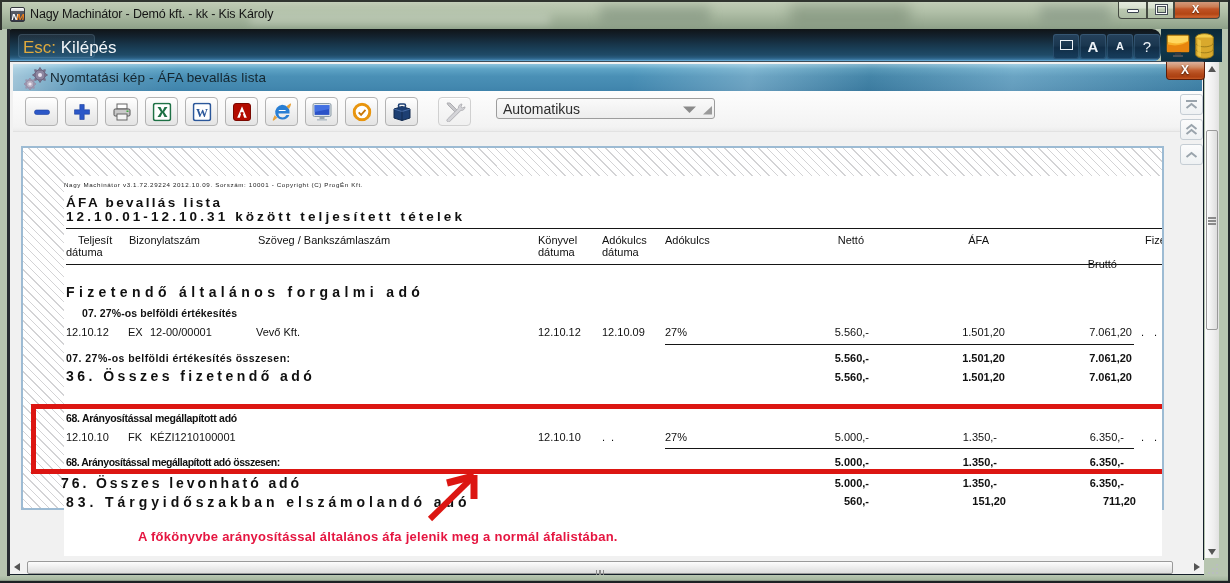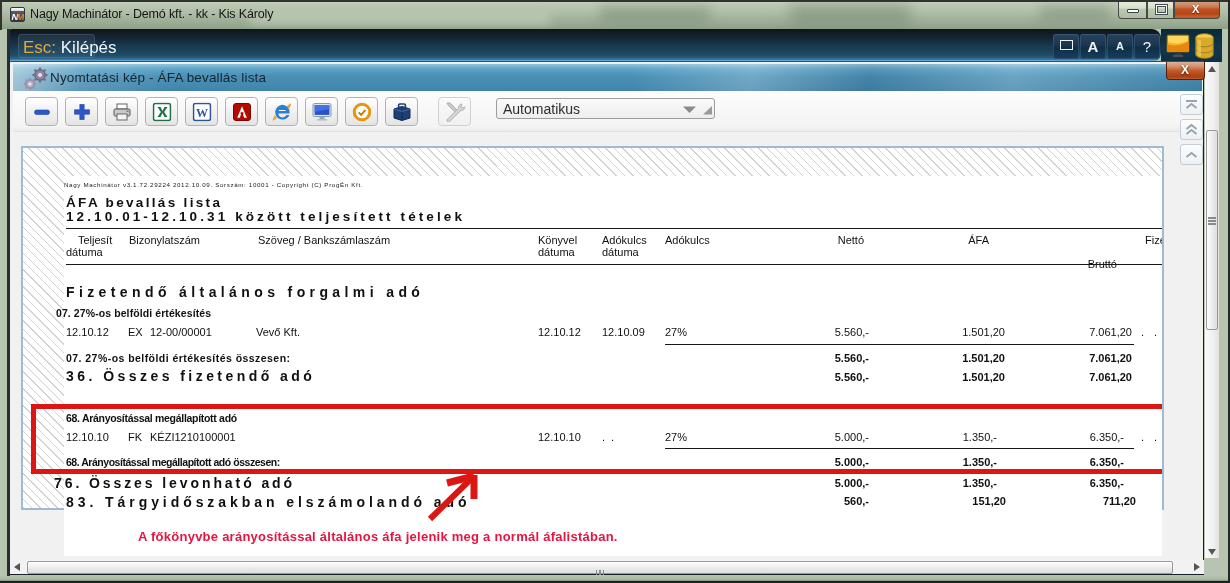--- a/index.html
+++ b/index.html
@@ -237,21 +237,21 @@
 <div class="t" style="left:515px;top:98px;">dátuma</div>
 <div class="t" style="left:579px;top:86px;">Adókulcs</div>
 <div class="t" style="left:579px;top:98px;">dátuma</div>
 <div class="t" style="left:642px;top:86px;">Adókulcs</div>
 <div class="t r" style="right:298px;top:86px;">Nettó</div>
 <div class="t r" style="right:173px;top:86px;">ÁFA</div>
 <div class="t r" style="right:45px;top:86px;margin-top:24px;">Bruttó</div>
 <div class="t" style="left:1122px;top:86px;">Fizetés</div>
 <div style="position:absolute;left:43px;top:116px;width:1097px;height:1.2px;background:#161616"></div>
 <div class="hb" style="left:43px;top:136px;letter-spacing:4.39px;">Fizetendő általános forgalmi adó</div>
-<div class="sb" style="left:33px;top:159px;letter-spacing:0.09px;">07. 27%-os belföldi értékesítés</div>
+<div class="sb" style="left:59px;top:159px;letter-spacing:0.09px;">07. 27%-os belföldi értékesítés</div>
 <div class="t" style="left:43px;top:178px;">12.10.12</div>
 <div class="t" style="left:105px;top:178px;text-align:center;">EX</div>
 <div class="t" style="left:127px;top:178px;">12-00/00001</div>
 <div class="t" style="left:233px;top:178px;">Vevő Kft.</div>
 <div class="t" style="left:515px;top:178px;">12.10.12</div>
 <div class="t" style="left:579px;top:178px;">12.10.09</div>
 <div class="t" style="left:642px;top:178px;">27%</div>
 <div class="t r" style="right:293px;top:178px;">5.560,-</div>
 <div class="t r" style="right:157px;top:178px;">1.501,20</div>
 <div class="t r" style="right:30px;top:178px;">7.061,20</div>
@@ -277,21 +277,21 @@
 <div class="t r" style="right:293px;top:283px;">5.000,-</div>
 <div class="t r" style="right:165px;top:283px;">1.350,-</div>
 <div class="t r" style="right:38px;top:283px;">6.350,-</div>
 <div class="t" style="left:1118px;top:283px;">.</div>
 <div class="t" style="left:1131px;top:283px;">.</div>
 <div style="position:absolute;left:642px;top:300px;width:469px;height:1.2px;background:#161616"></div>
 <div class="sb" style="left:43px;top:308px;letter-spacing:-0.47px;">68. Arányosítással megállapított adó összesen:</div>
 <div class="tb r" style="right:293px;top:308px;">5.000,-</div>
 <div class="tb r" style="right:165px;top:308px;">1.350,-</div>
 <div class="tb r" style="right:38px;top:308px;">6.350,-</div>
-<div class="hb" style="left:31px;top:327px;letter-spacing:2.91px;">76. Összes levonható adó</div>
+<div class="hb" style="left:38px;top:327px;letter-spacing:2.91px;">76. Összes levonható adó</div>
 <div class="tb r" style="right:293px;top:329px;">5.000,-</div>
 <div class="tb r" style="right:165px;top:329px;">1.350,-</div>
 <div class="tb r" style="right:38px;top:329px;">6.350,-</div>
 <div class="hb" style="left:43px;top:346px;letter-spacing:3.93px;">83. Tárgyidőszakban elszámolandó adó</div>
 <div class="tb r" style="right:293px;top:347px;">560,-</div>
 <div class="tb r" style="right:156px;top:347px;">151,20</div>
 <div class="tb r" style="right:26px;top:347px;">711,20</div>
 <div style="position:absolute;left:8px;top:256px;width:1139px;height:70px;border:5px solid #dc1612;box-sizing:border-box"></div>
 <svg style="position:absolute;left:397px;top:322px" width="70" height="55" viewBox="0 0 70 55">
           <line x1="10" y1="49" x2="53" y2="7" stroke="#dc1612" stroke-width="6"></line>

